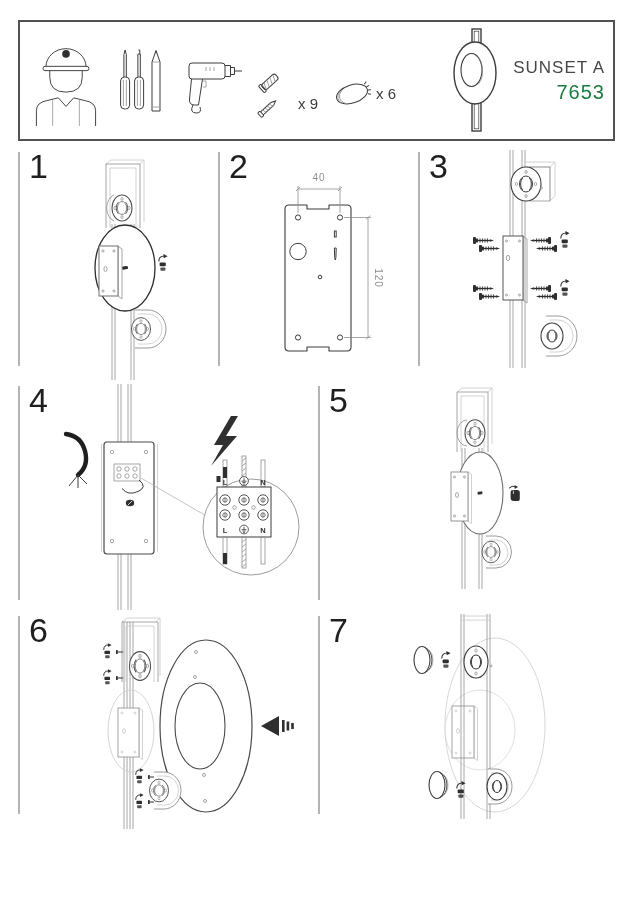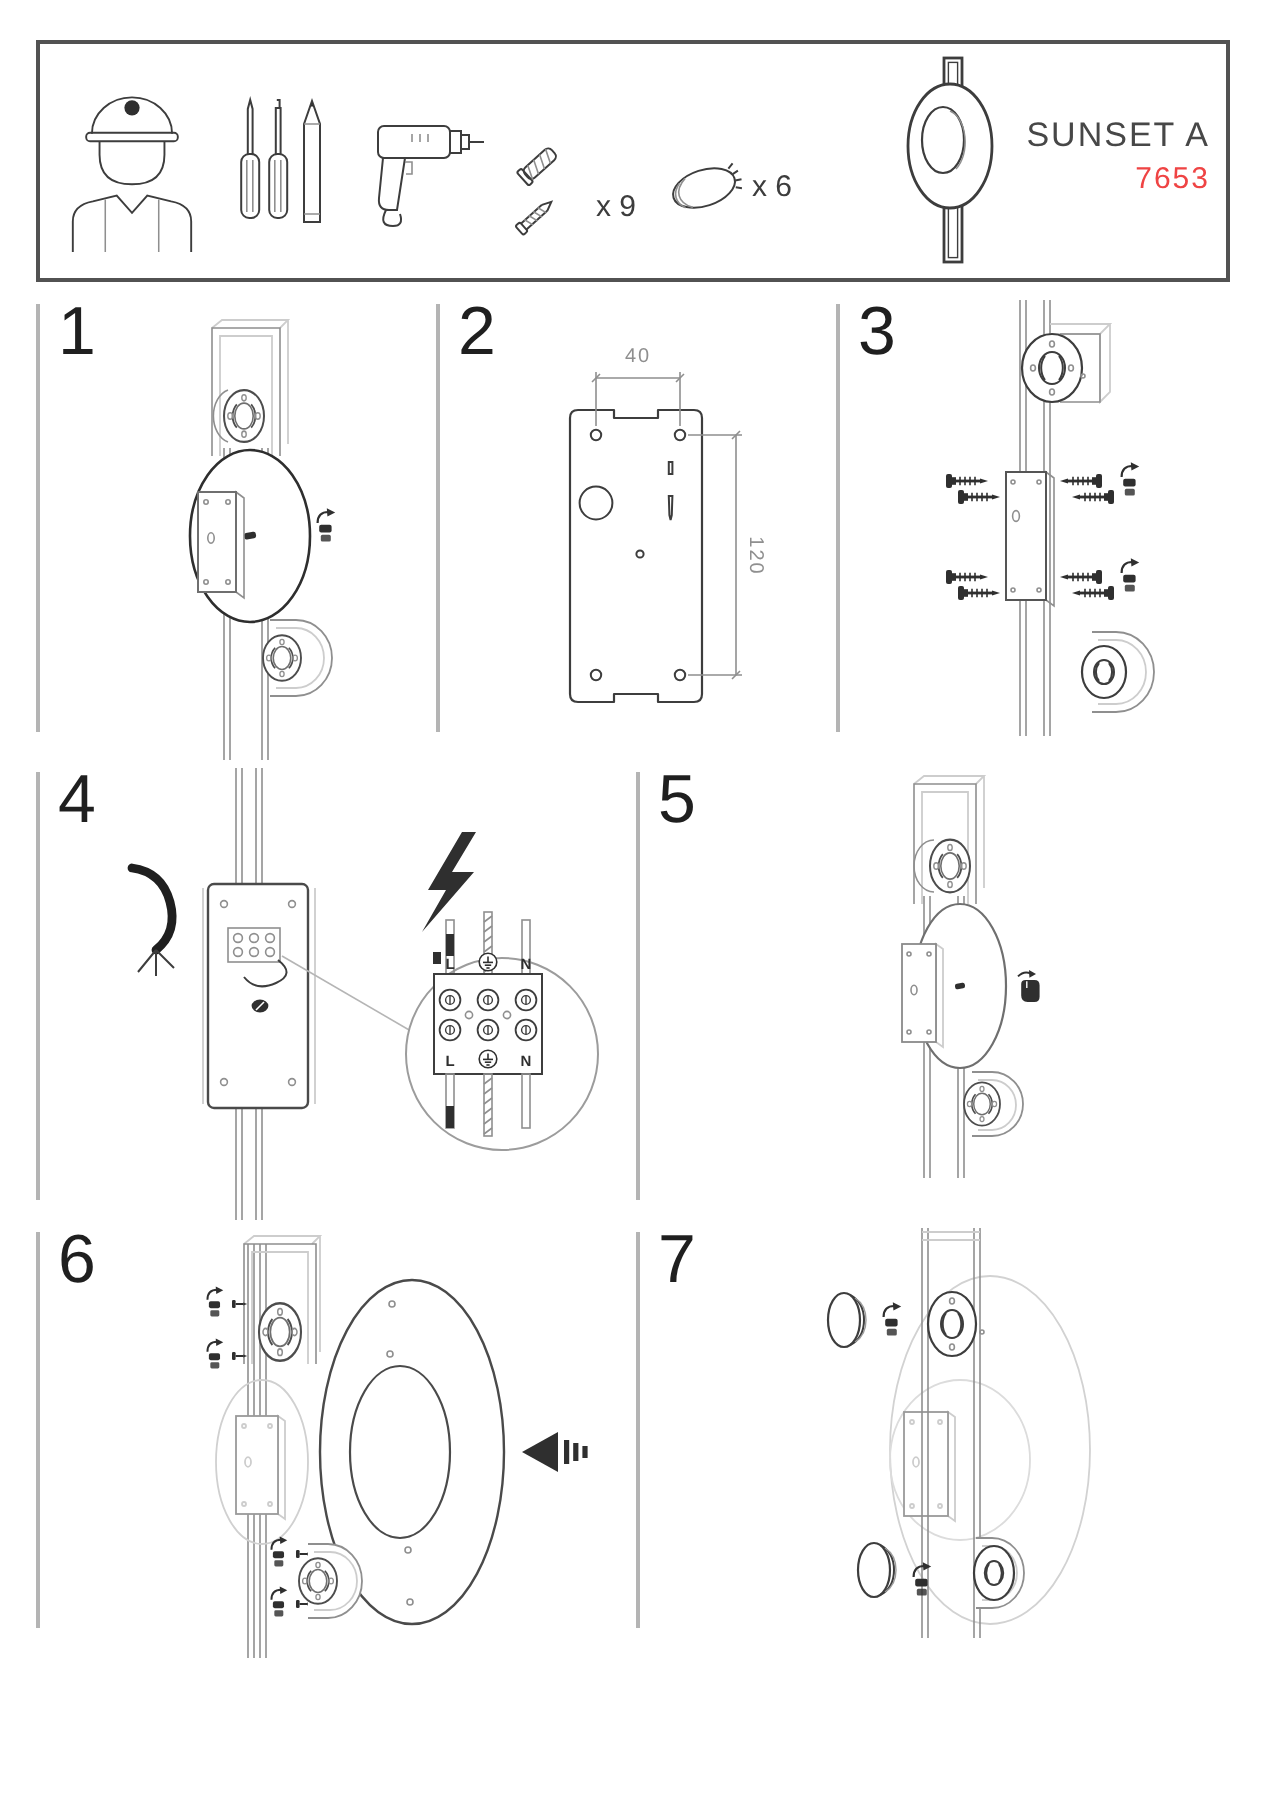--- a/index.html
+++ b/index.html
@@ -11,21 +11,21 @@
   .kit {
     position:absolute; left:18px; top:20px; width:597px; height:121px;
     border:2px solid #525252; box-sizing:border-box;
     display:flex; align-items:flex-start; background:#fff;
   }
   .kit .lbl { font-size:15px; color:#3d3d3d; }
   .partgrp { display:flex; align-items:flex-end; }
   .spacer { flex:1; }
   .pname { text-align:right; margin:36px 8px 5px 10px; }
   .pname .nm { font-size:17px; letter-spacing:1px; color:#474747; }
-  .pname .cd { font-size:15px; letter-spacing:1px; color:#ef4444; margin-top:3px; }
+  .pname .cd { font-size:20px; letter-spacing:1px; color:#15803d; margin-top:3px; }
   
   .step { position:absolute; }
   .rule { position:absolute; left:0; top:2px; width:2px; background:#b4b4b4; }
   .stepnum {
     position:absolute; left:11px; top:-2px; font-size:34px; font-weight:300;
     color:#1f1f1f; line-height:1.1;
   }
   svg.art { position:absolute; left:0; top:0; }
   #s1 { left:18px;  top:150px; width:200px; height:232px; }
   #s2 { left:218px; top:150px; width:200px; height:232px; }

